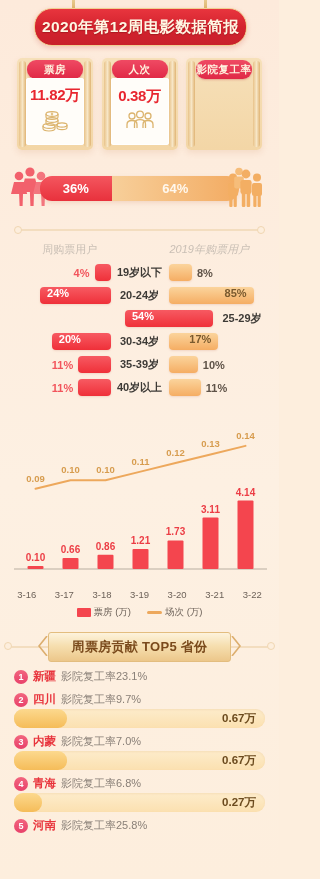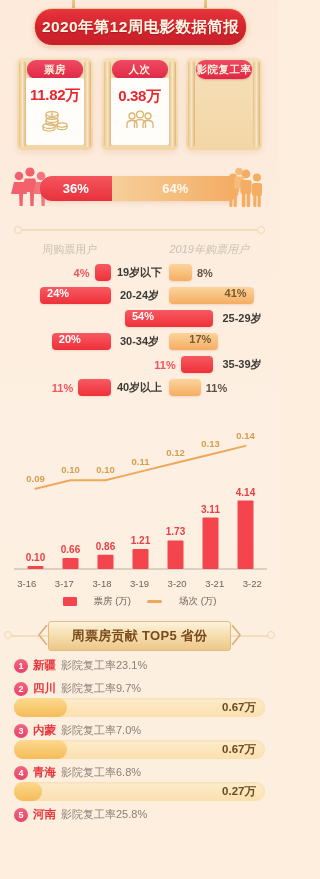--- a/index.html
+++ b/index.html
@@ -96,24 +96,24 @@
   .bar.org{background:linear-gradient(180deg,#fbd49c,#f5ad63);justify-content:flex-end;}
   .bar .inlbl{font-size:11px;font-weight:bold;padding:0 7px;}
   .bar.red .inlbl{color:#fff;}
   .bar.org .inlbl{color:#7a5a2e;}
   .outlbl{font-size:11px;font-weight:bold;}
   .outlbl.red{color:#f2555c;}
   .outlbl.org{color:#5f5348;}
 
   
   .chart{position:relative;height:175px;margin:2px 0 0 0;}
-  .xaxis{display:flex;padding:0 8px;margin-top:2px;}
+  .xaxis{display:flex;padding:0 8px;margin-top:13px;}
   .xaxis div{flex:1;text-align:center;color:#6d6259;font-size:9.5px;}
   .legend{display:flex;justify-content:center;align-items:center;gap:16px;margin-top:6px;}
-  .legend .it{display:flex;align-items:center;gap:17px;color:#6d6259;font-size:9.5px;}
+  .legend .it{display:flex;align-items:center;gap:3px;color:#6d6259;font-size:9.5px;}
   .legend .sw{width:14px;height:9px;background:#f4454e;border-radius:1px;}
   .legend .ln{width:15px;height:2.5px;background:#eda council;}
   .legend .ln{background:#eda85c;border-radius:2px;}
 
   
   .top5-wrap{position:relative;height:38px;margin-top:8px;}
   .top5-line{position:absolute;left:10px;right:10px;top:19px;height:1.5px;background:#f3ddbf;}
   .top5-dot{position:absolute;top:15px;width:8px;height:8px;border-radius:50%;border:1.5px solid #f0d6b2;background:#fdeedd;box-sizing:border-box;}
   .top5-dot.l{left:4px;} .top5-dot.r{right:4px;}
   .ribbon{
@@ -299,21 +299,21 @@
       </div>
       <div class="age-row">
         <div class="age-left">
           <div class="bar red" style="width:70.4px">
             <span class="inlbl">24%</span>
           </div>
         </div>
         <div class="age-mid">20-24岁</div>
         <div class="age-right">
           <div class="bar org" style="width:85.06666666666666px">
-            <span class="inlbl">41%</span>
+            <span class="inlbl">85%</span>
           </div>
         </div>
       </div>
       <div class="age-row">
         <div class="age-left">
           <div class="bar red" style="width:88px">
             <span class="inlbl">54%</span>
           </div>
         </div>
         <div class="age-mid">25-29岁</div>
@@ -330,20 +330,24 @@
             <span class="inlbl">17%</span>
           </div>
         </div>
       </div>
       <div class="age-row">
         <div class="age-left">
           <span class="outlbl red">11%</span>
           <div class="bar red" style="width:32.266666666666666px"></div>
         </div>
         <div class="age-mid">35-39岁</div>
+        <div class="age-right">
+          <div class="bar org" style="width:29.333333333333332px"></div>
+          <span class="outlbl org">10%</span>
+        </div>
       </div>
       <div class="age-row">
         <div class="age-left">
           <span class="outlbl red">11%</span>
           <div class="bar red" style="width:32.266666666666666px"></div>
         </div>
         <div class="age-mid">40岁以上</div>
         <div class="age-right">
           <div class="bar org" style="width:32.266666666666666px"></div>
           <span class="outlbl org">11%</span>

